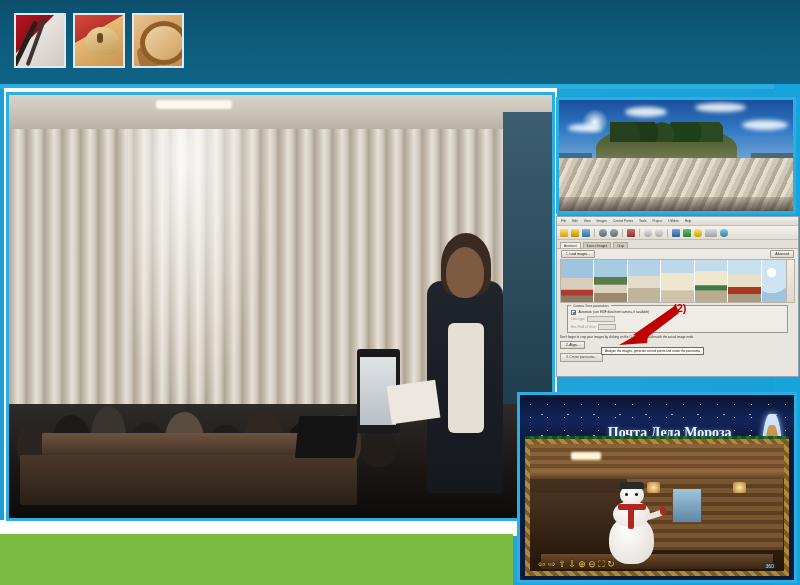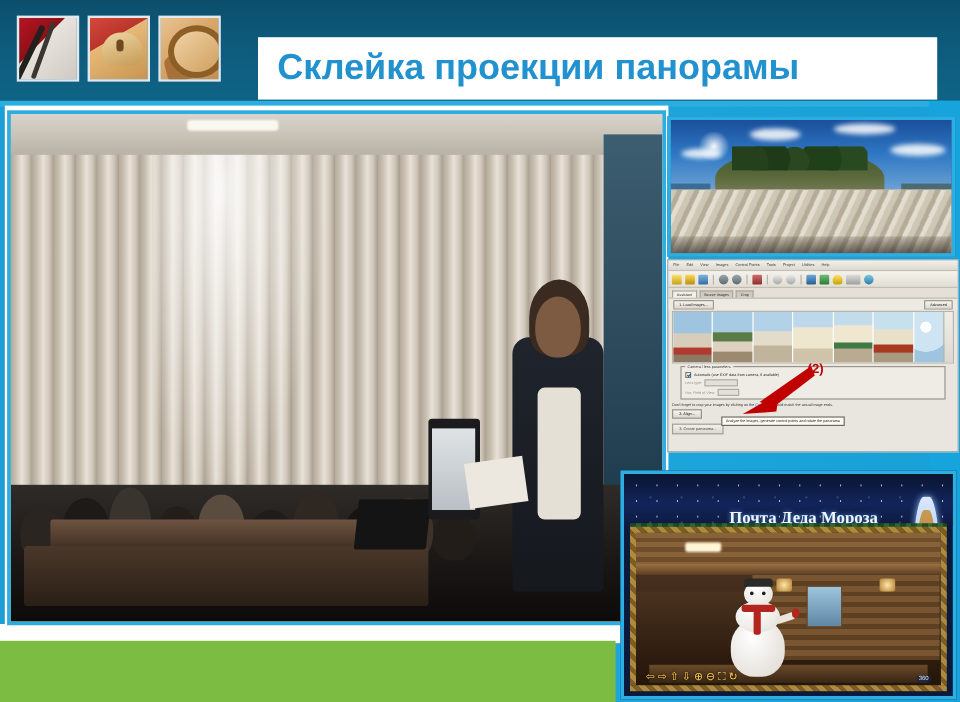--- a/index.html
+++ b/index.html
@@ -471,23 +471,20 @@
   <div class="bg-white-low"></div>
   <div class="bg-green"></div>
   <div class="right-cyan"></div>
 
   <div class="hdr-thumbs">
     <div class="hdr-thumb th1"></div>
     <div class="hdr-thumb th2"></div>
     <div class="hdr-thumb th3"></div>
   </div>
 
-  <div class="title-plate">
-    <div class="title-text">Склейка проекции панорамы</div>
-  </div>
 
   <div class="photo-main">
     <div class="blinds"></div>
     <div class="blinds-glow"></div>
     <div class="ceiling"></div>
     <div class="ceiling-light"></div>
     <div class="wall-right"></div>
     <div class="floor"></div>
 
     <div class="audience">

